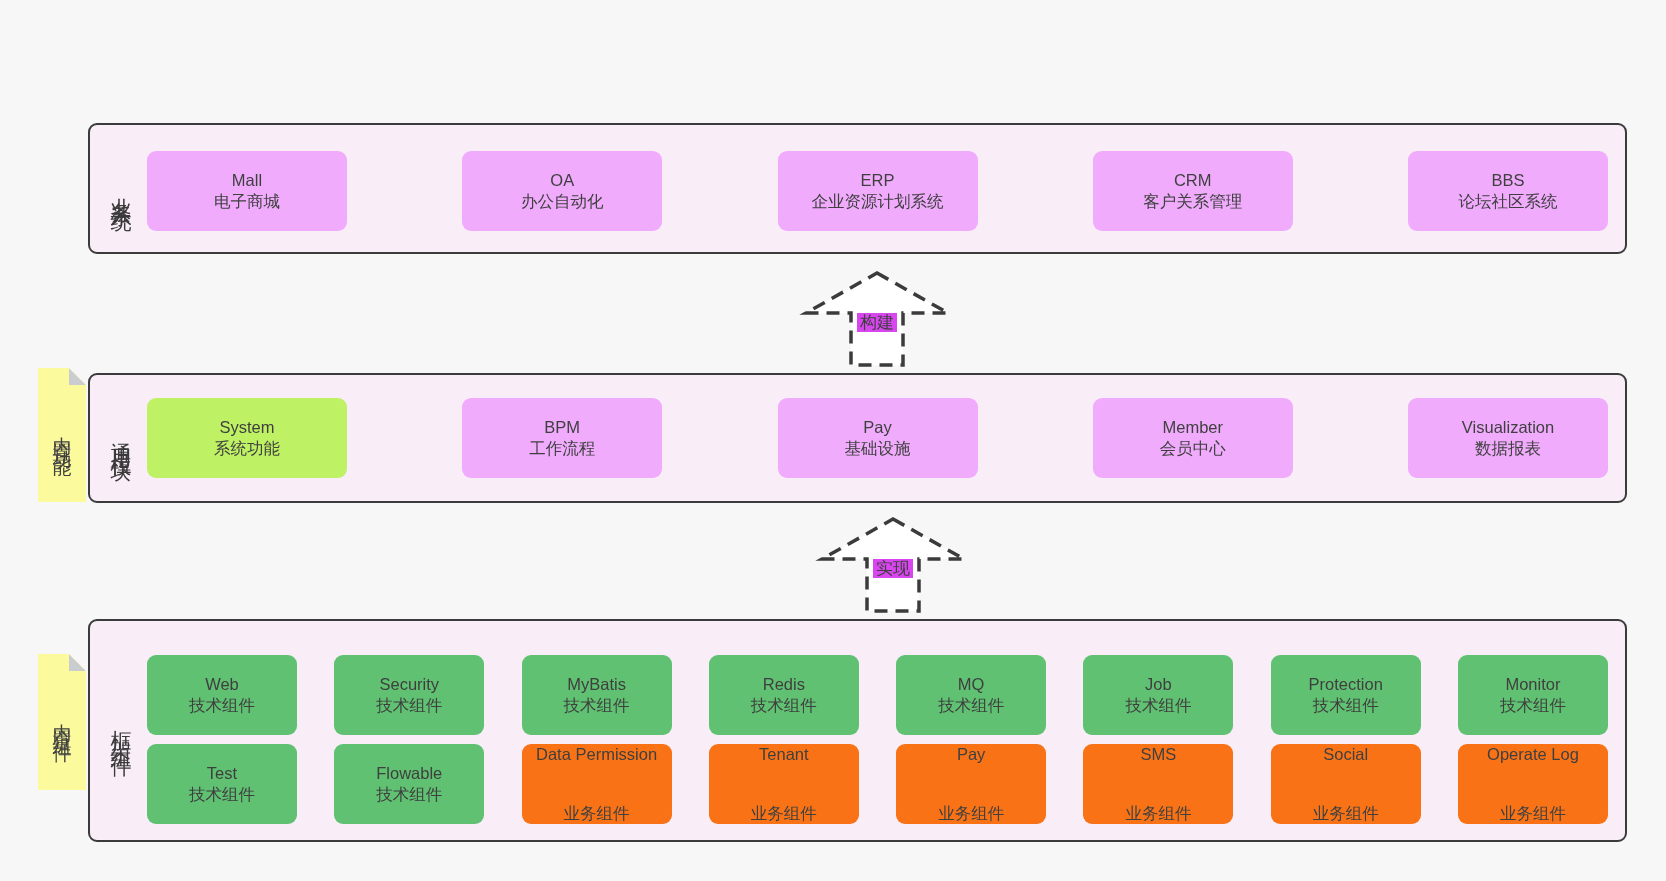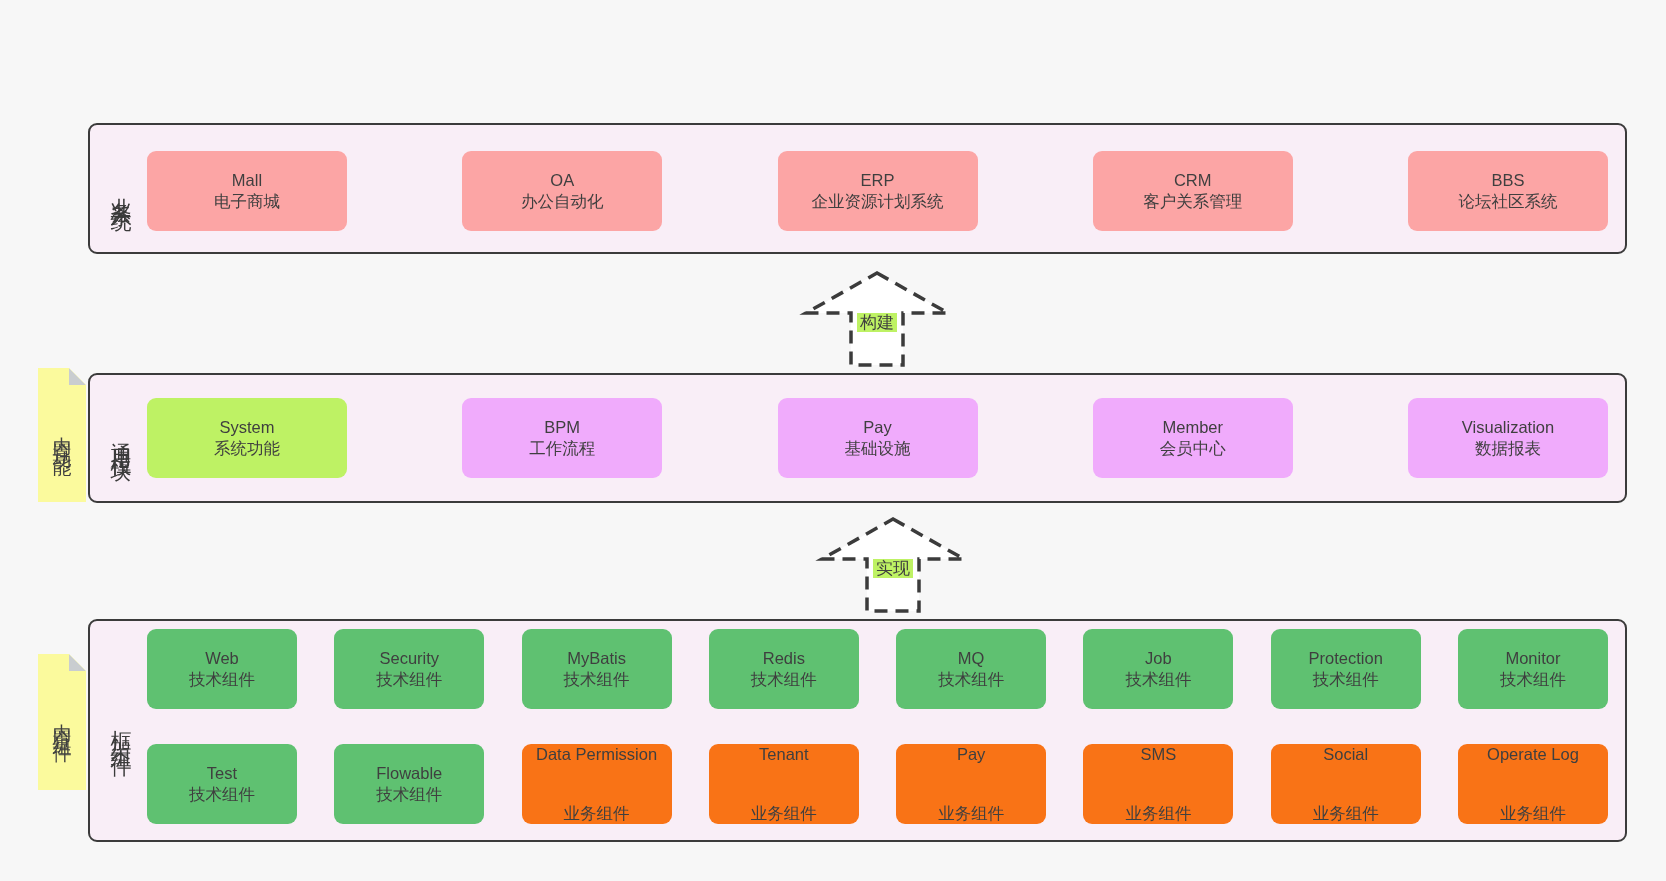--- a/index.html
+++ b/index.html
@@ -25,32 +25,32 @@
   }
   #band-business .side-label{letter-spacing:4px;}
   #band-components .side-label{letter-spacing:9px;}
 
   .box-row{
     position:absolute;left:57px;right:17px;
     display:flex;justify-content:space-between;
   }
   #band-business .box-row{top:26px;height:80px;}
   #band-modules .box-row{top:23px;height:80px;}
-  #band-components .box-row.row1{top:8px;height:80px;}
+  #band-components .box-row.row1{top:34px;height:80px;}
   #band-components .box-row.row2{top:123px;height:80px;}
 
   .box{
     box-sizing:border-box;border-radius:9px;
     display:flex;flex-direction:column;align-items:center;justify-content:center;
     text-align:center;
   }
   .cols6 .box{width:200px;}
   .cols8 .box{width:150px;padding:0 8px;}
   .box .name,.box .sub{font-size:16.5px;line-height:21px;}
-  .blue{background:#fca5a5;}
+  .blue{background:#f0abfc;}
   .red{background:#bef264;}
   .pink{background:#f0abfc;}
   .green{background:#5fc171;}
   .lightgreen{background:#f97316;justify-content:space-between;}
 
   .note{
     position:absolute;left:38px;width:48px;background:#fbfa9d;
     clip-path:polygon(0 0,calc(100% - 17px) 0,100% 17px,100% 100%,0 100%);
   }
   #note-modules{top:368px;height:134px;}
@@ -67,21 +67,21 @@
   }
 
   .arrow{position:absolute;width:146px;height:96px;}
   #arrow-build{left:804px;top:271px;}
   #arrow-implement{left:820px;top:517px;}
   .arrow svg{position:absolute;inset:0;overflow:visible;}
   .arrow-label{
     position:absolute;top:40px;left:0;right:0;text-align:center;
     font-size:17px;color:#3f3f3f;
   }
-  .arrow-label span{background:#bef264;padding:0 3px;}
+  .arrow-label span{background:#d946ef;padding:0 3px;}
 </style>
 </head>
 <body>
 
 <div class="band" id="band-business">
   <div class="side-label">业务系统</div>
   <div class="box-row cols6">
     <div class="box blue">
       <div class="name">Mall</div>
       <div class="sub">电子商城</div>

